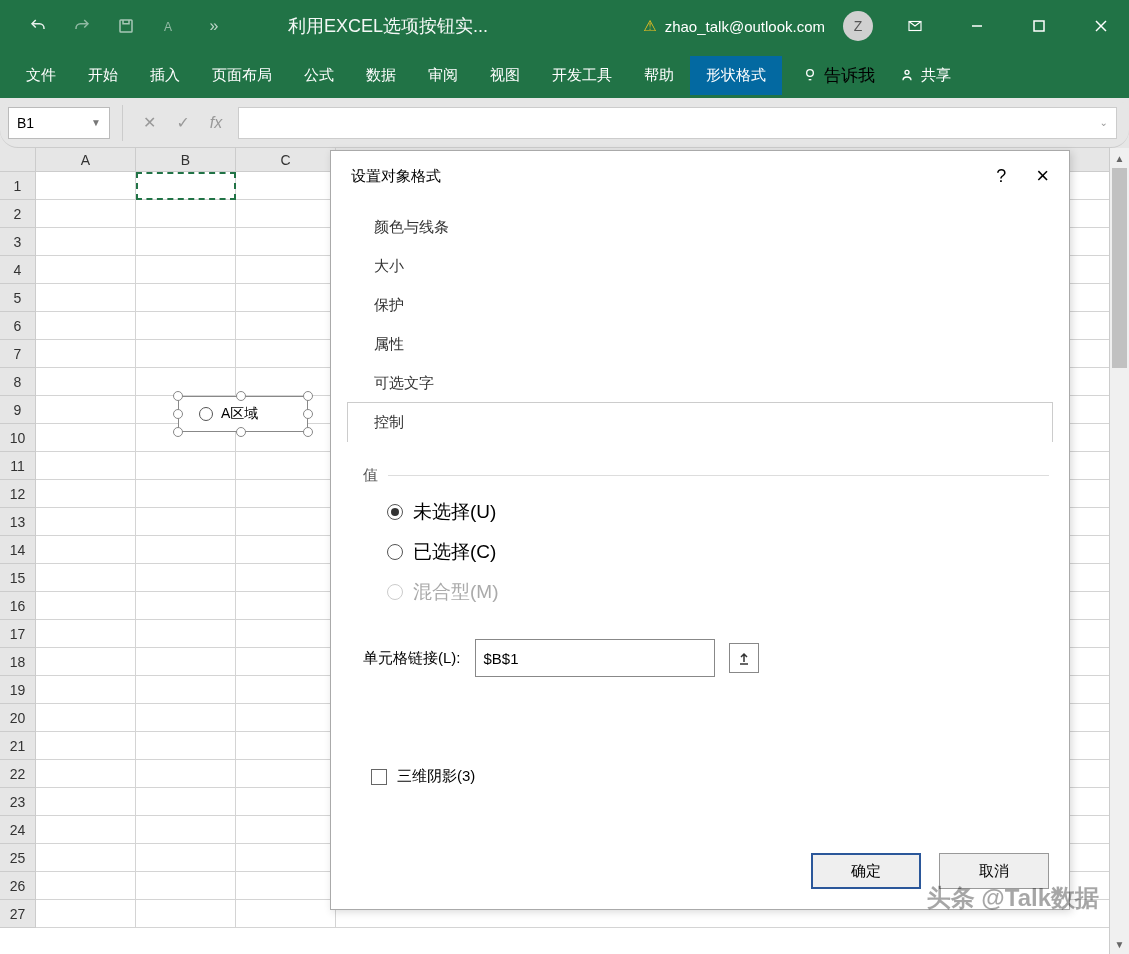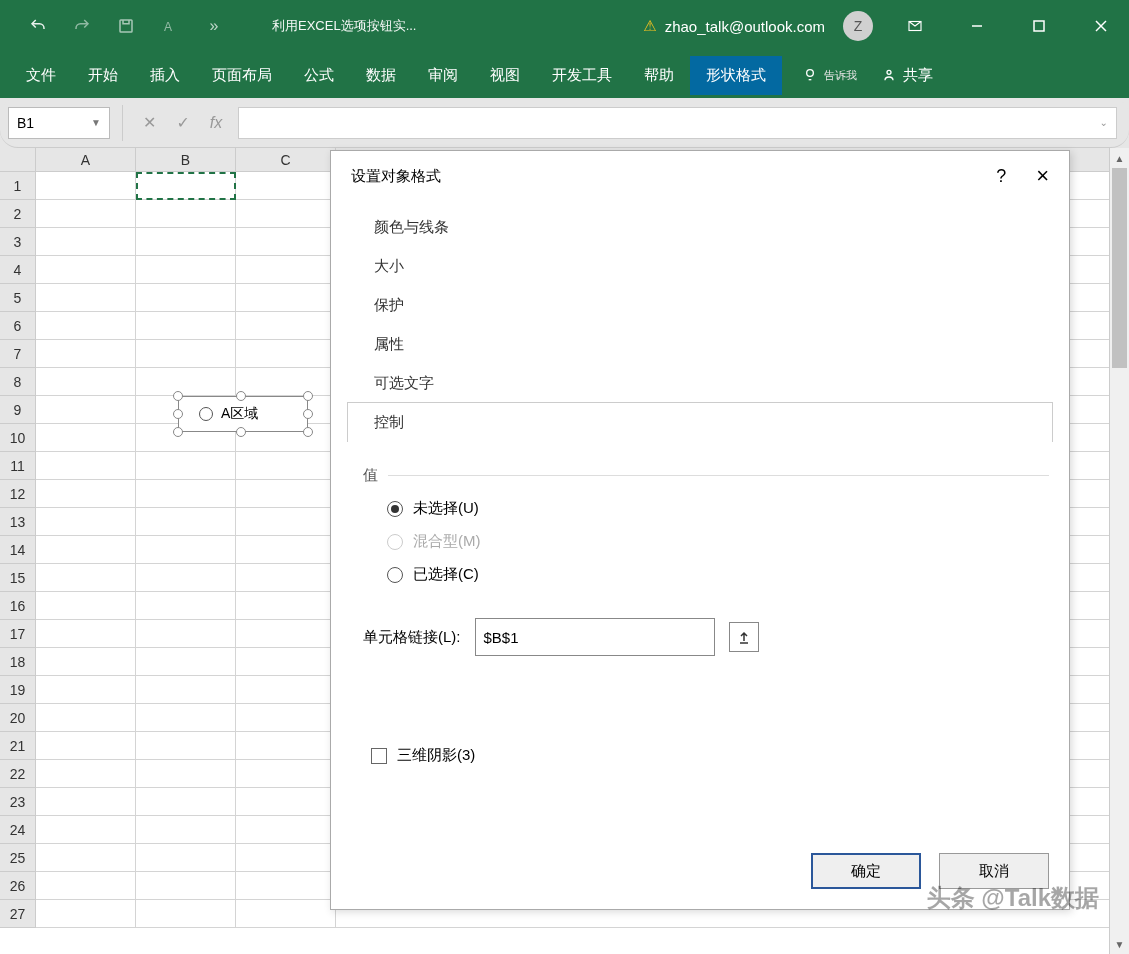--- a/index.html
+++ b/index.html
@@ -3,30 +3,30 @@
 <meta charset="utf-8">
 <style>
 * { box-sizing: border-box; margin: 0; padding: 0; font-family: "Microsoft YaHei", "Segoe UI", sans-serif; }
 body { background: #e6e6e6; width: 1129px; height: 954px; overflow: hidden; position: relative; }
 
 
 .title-bar { height: 52px; background: #217346; display: flex; align-items: center; color: #fff; position: relative; }
 .title-bar .left-group { display: flex; align-items: center; gap: 8px; padding-left: 20px; }
 .icon-btn { width: 36px; height: 36px; display: flex; align-items: center; justify-content: center; color: #fff; opacity: 0.9; }
 .icon-btn svg { width: 18px; height: 18px; }
-.title-text { font-size: 13px; margin-left: 40px; opacity: 0.95; }
+.title-text { font-size: 18px; margin-left: 56px; opacity: 0.95; }
 .title-bar .right-group { position: absolute; right: 0; display: flex; align-items: center; gap: 6px; }
 .avatar { width: 30px; height: 30px; border-radius: 50%; background: #d0d0d0; color: #555; display: flex; align-items: center; justify-content: center; font-size: 14px; margin: 0 8px; }
 .win-btn { width: 56px; height: 52px; display: flex; align-items: center; justify-content: center; }
 
 
 .ribbon { height: 46px; background: #217346; display: flex; align-items: center; padding-left: 10px; gap: 0; }
 .ribbon-tab { color: #fff; font-size: 15px; padding: 10px 16px; cursor: pointer; }
 .ribbon-tab.active { background: #0369a1; }
-.tell-me { display: flex; align-items: center; gap: 6px; color: #e5e5e5; font-size: 11px; margin-left: 20px; }
+.tell-me { display: flex; align-items: center; gap: 6px; color: #000000; font-size: 17px; margin-left: 20px; }
 .share-btn { display: flex; align-items: center; gap: 6px; color: #fff; font-size: 15px; margin-left: 24px; }
 
 
 .fbar-row { height: 50px; background: #e6e6e6; border-bottom: 1px solid #ccc; display: flex; align-items: center; border-radius: 18px; }
 .name-box { width: 102px; height: 32px; background: #fff; border: 1px solid #bbb; margin: 0 8px; display: flex; align-items: center; justify-content: space-between; padding: 0 8px; font-size: 14px; }
 .name-box .dd { font-size: 10px; color: #777; }
 .fbar-sep { width: 1px; height: 36px; background: #ccc; margin: 0 4px; }
 .fbar-icons { display: flex; align-items: center; gap: 20px; padding: 0 16px; color: #999; }
 .fbar-input { flex: 1; height: 32px; background: #fff; border: 1px solid #ccc; margin-right: 12px; display:flex; align-items:center; justify-content:flex-end; padding-right:8px;}
 .fbar-input .dd{font-size:10px;color:#999;}
@@ -60,21 +60,21 @@
 
 
 .dialog { position: absolute; left: 330px; top: 150px; width: 740px; height: 760px; background: #fff; border: 1px solid #aaa; box-shadow: 2px 2px 8px rgba(0,0,0,0.15); }
 .dlg-title { height: 50px; display: flex; align-items: center; justify-content: space-between; padding: 0 20px; font-size: 15px; }
 .dlg-title .tbuttons{display:flex;gap:30px;align-items:center;}
 .dlg-body { padding: 0 20px 20px; }
 .dlg-tabs { display: flex; border-bottom: 1px solid #ccc; margin: 6px 16px 0; flex-direction: column; }
 .dlg-tab { padding: 10px 26px; font-size: 15px; color: #333; border: 1px solid transparent; border-bottom: none; margin-bottom: -1px; cursor: pointer; }
 .dlg-tab.active { border-color: #ccc; background: #fff; }
 .fieldset-label { font-size: 15px; color: #555; margin: 24px 0 6px 12px; }
-.radio-row { display: flex; align-items: center; gap: 10px; margin: 14px 0 14px 36px; font-size: 15px; }
+.radio-row { display: flex; align-items: center; gap: 10px; margin: 14px 0 14px 36px; font-size: 19px; }
 .radio-row.disabled { color: #aaa; }
 .radio-circle { width: 16px; height: 16px; border: 1px solid #555; border-radius: 50%; display: flex; align-items: center; justify-content: center; }
 .radio-circle.on::after { content: ''; width: 8px; height: 8px; background: #333; border-radius: 50%; }
 .radio-row.disabled .radio-circle { border-color: #ccc; }
 .link-row { display: flex; align-items: center; gap: 14px; margin: 34px 0 0 12px; font-size: 15px; }
 .link-input { width: 240px; height: 30px; border: 1px solid #888; padding: 18px 8px; font-size: 15px; display:flex;align-items:center; }
 .link-pick { width: 30px; height: 30px; border: 1px solid #888; display: flex; align-items: center; justify-content: center; }
 .chk-row { display: flex; align-items: center; gap: 10px; margin: 90px 0 0 20px; font-size: 15px; }
 .chk-box { width: 16px; height: 16px; border: 1px solid #666; }
 .dlg-buttons { position: absolute; bottom: 20px; right: 20px; display: flex; gap: 18px; padding-left: 21px; }
@@ -411,27 +411,27 @@
   </div>
   <div class="dlg-body">
     <div style="display:flex;align-items:center;gap:10px;margin-top:24px;">
       <span class="fieldset-label" style="margin:0 0 0 12px">值</span>
       <div style="flex:1;border-top:1px solid #ddd;"></div>
     </div>
     <div class="radio-row">
       <span class="radio-circle on"></span>
       <span>未选择(U)</span>
     </div>
+    <div class="radio-row">
+      <span class="radio-circle"></span>
+      <span>已选择(C)</span>
+    </div>
     <div class="radio-row disabled">
       <span class="radio-circle"></span>
       <span>混合型(M)</span>
-    </div>
-    <div class="radio-row">
-      <span class="radio-circle"></span>
-      <span>已选择(C)</span>
     </div>
     <div class="link-row">
       <span>单元格链接(L):</span>
       <div class="link-input">
           <span>$B$1</span>
         </div>
       <div class="link-pick">
         <svg width="14" height="14" viewBox="0 0 14 14" fill="none" stroke="#333" stroke-width="1.5">
             <path d="M7 11V3M4 6l3-3 3 3"></path>
             <line x1="3" y1="13" x2="11" y2="13"></line>

